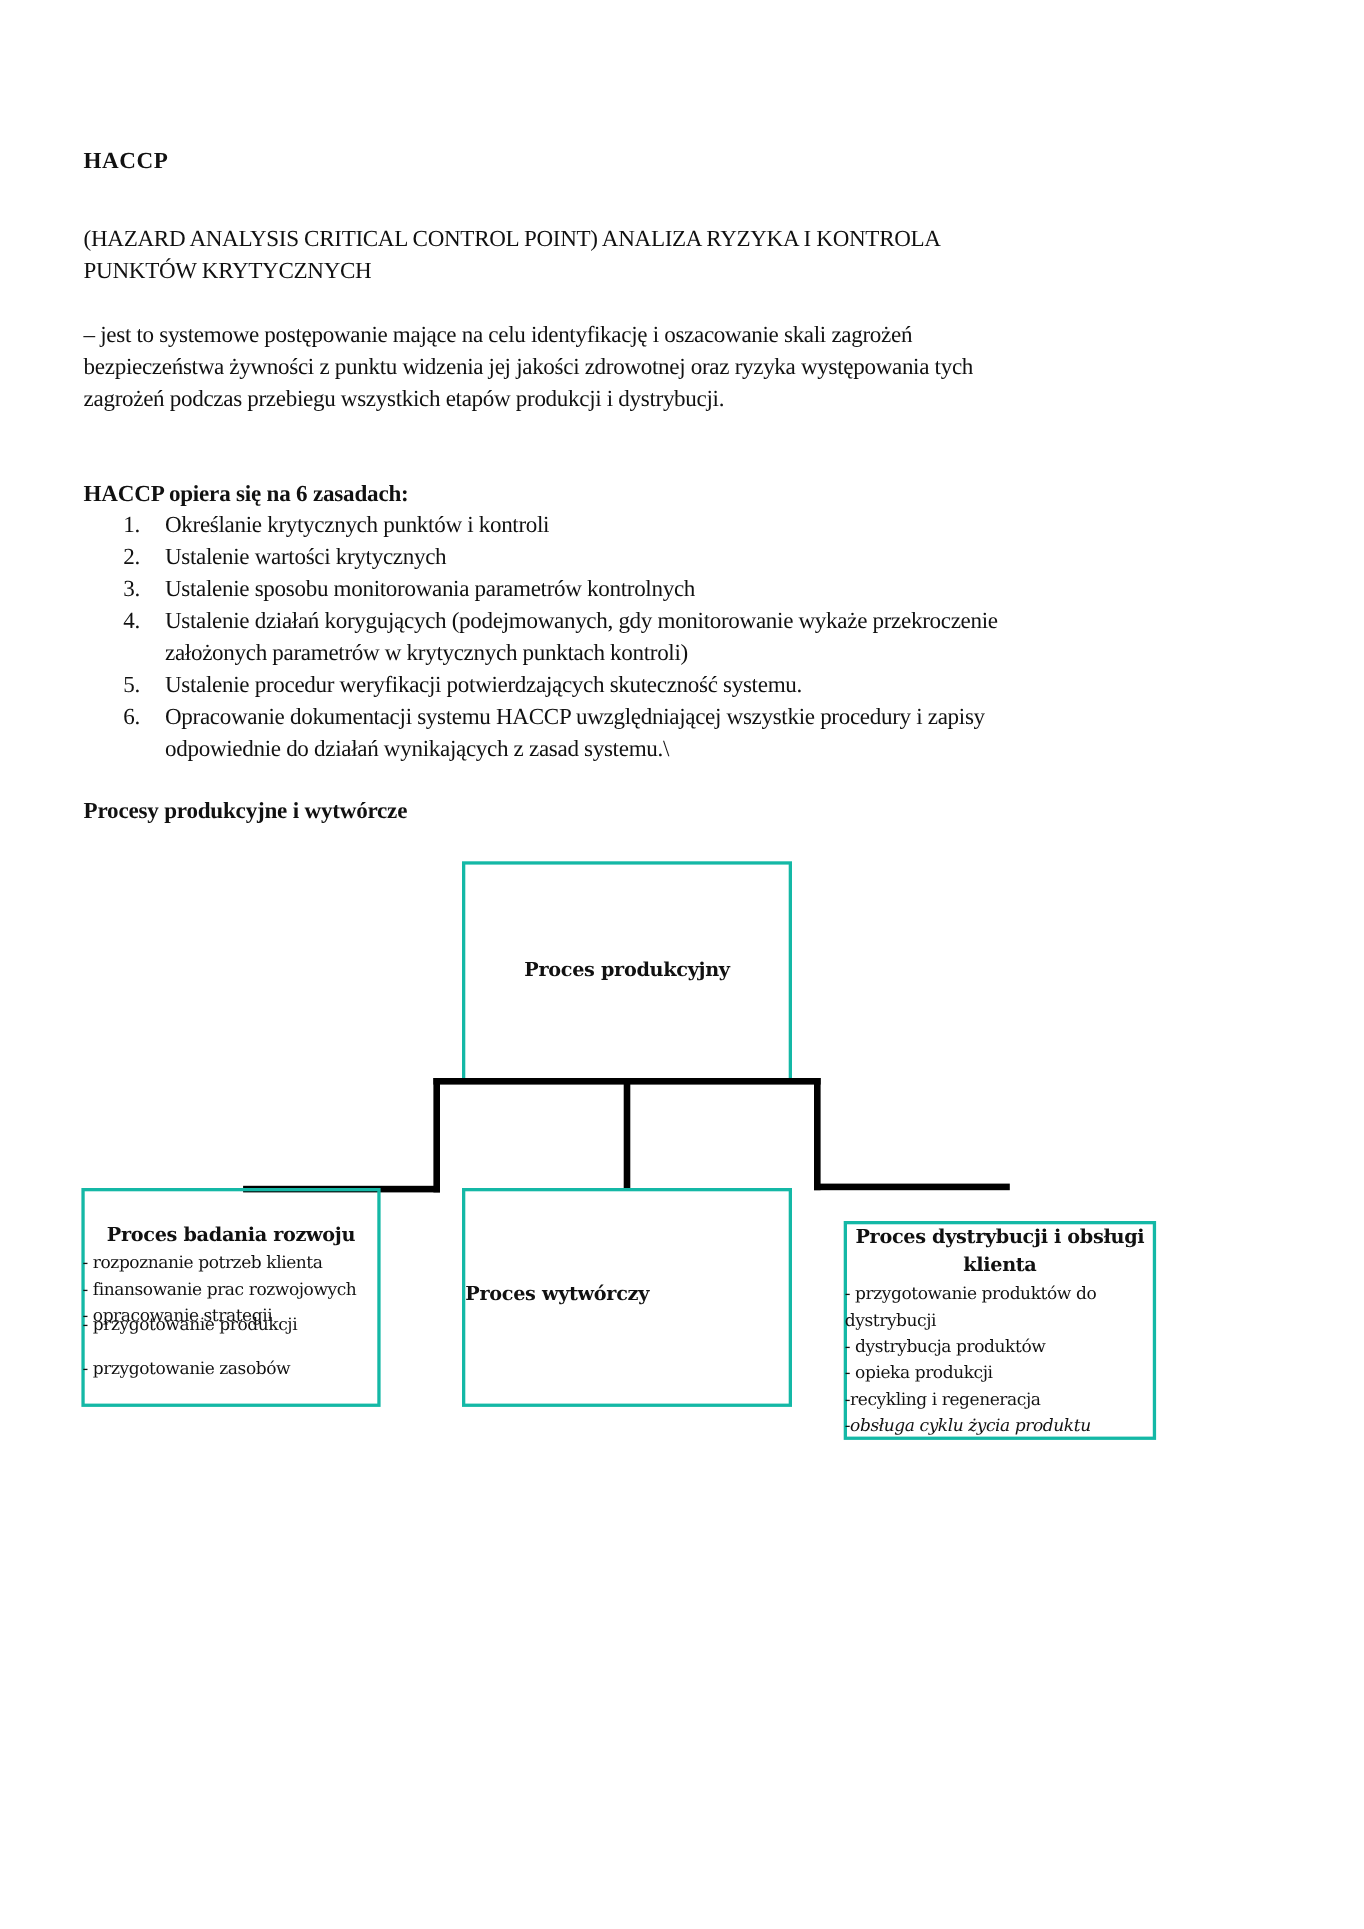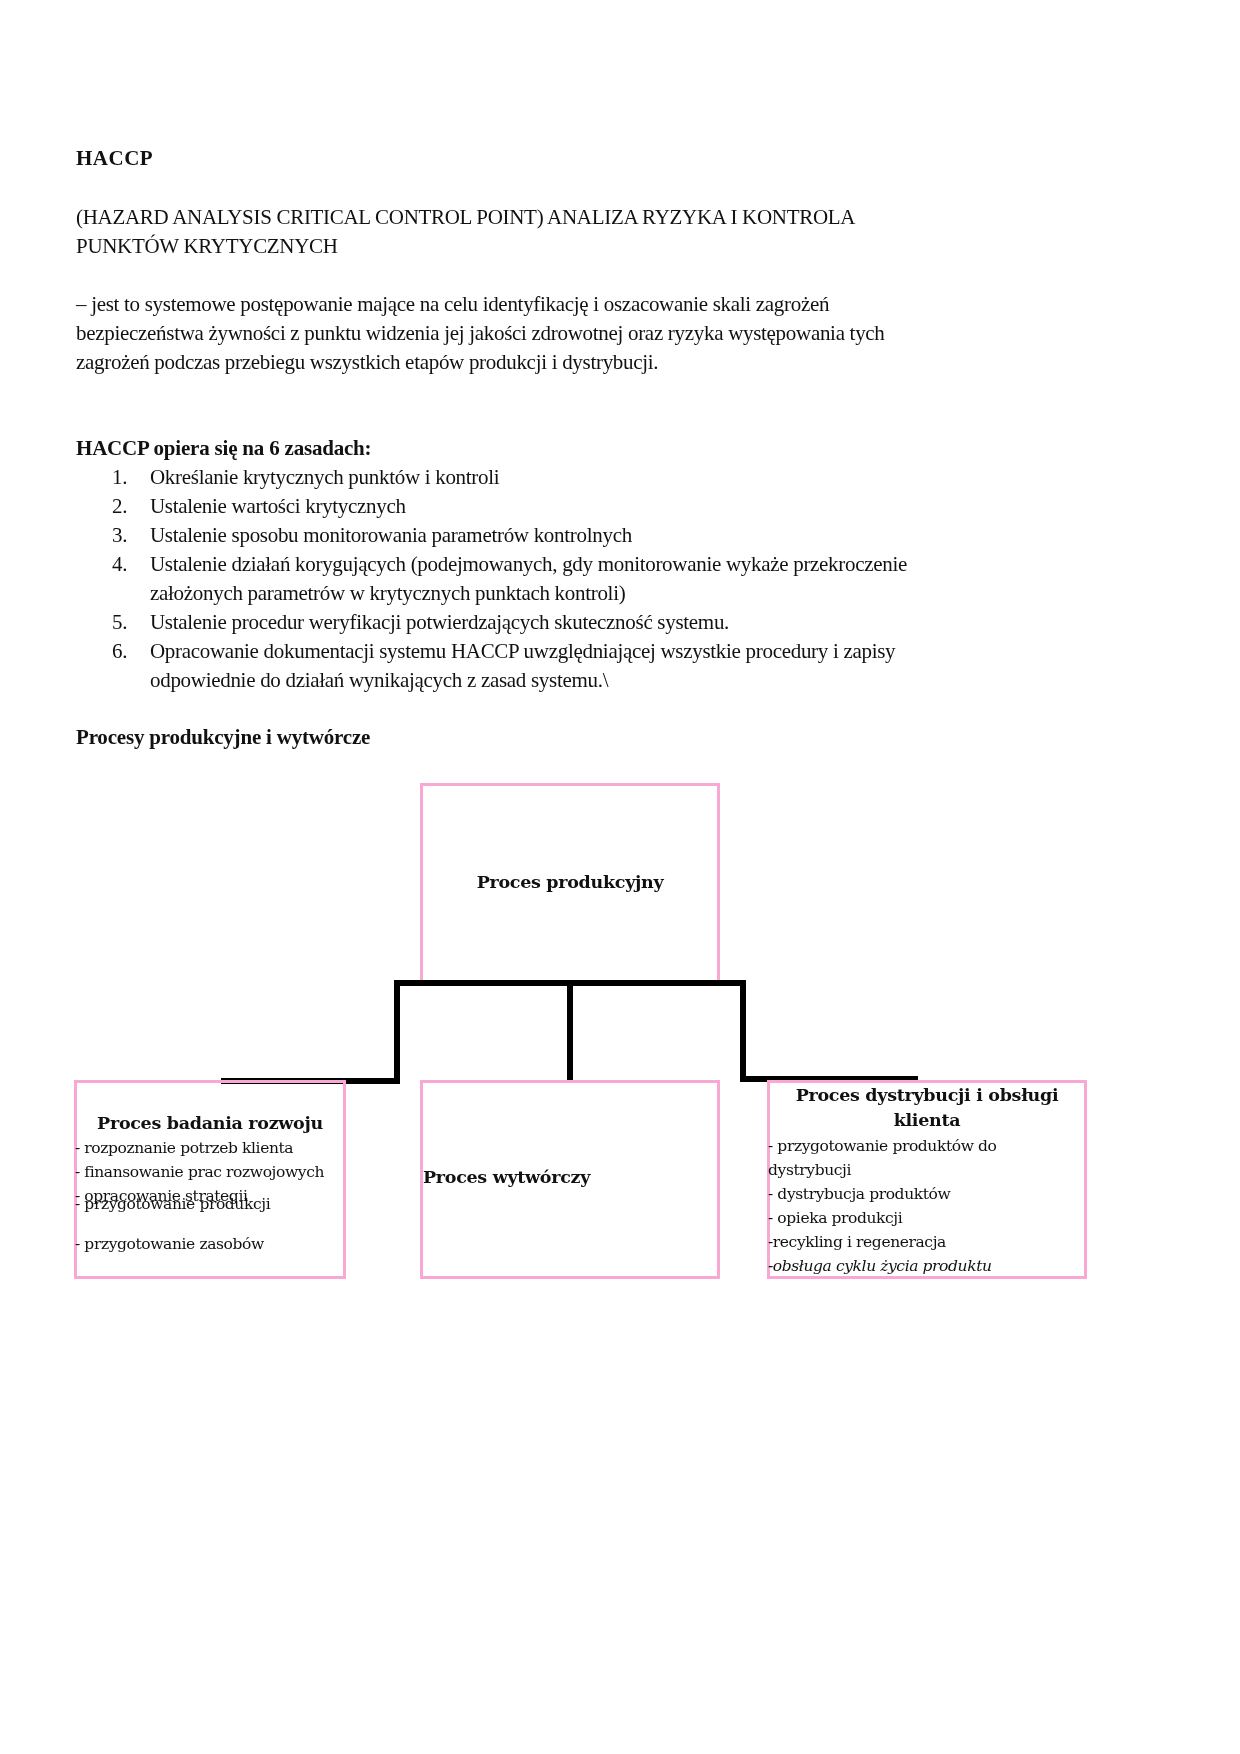--- a/index.html
+++ b/index.html
@@ -1,27 +1,27 @@
 <!DOCTYPE html>
 <html><head>
 <meta charset="utf-8">
 <style>
   html, body { margin:0; padding:0; background:#ffffff; }
   body { width:1240px; height:1754px; position:relative; overflow:hidden;
          font-family:"Liberation Serif", "DejaVu Serif", serif; color:#111; }
   .abs { position:absolute; white-space:nowrap; }
-  .title { left:76px; top:146px; font-size:21px; font-weight:bold; letter-spacing:0.5px; }
+  .title { left:76px; top:134px; font-size:21px; font-weight:bold; letter-spacing:0.5px; }
   .sub { left:76px; font-size:21px; letter-spacing:-0.3px; }
   .para { left:76px; font-size:21px; letter-spacing:-0.3px; }
   .h2 { left:76px; font-size:21px; font-weight:bold; letter-spacing:-0.2px; }
   .li { font-size:21px; letter-spacing:-0.3px; }
   .num { left:112px; }
   .txt { left:150px; }
   .line { position:absolute; background:#000; }
-  .box { position:absolute; border:3px solid #f9a8d4; box-sizing:border-box; background:transparent; }
+  .box { position:absolute; border:3px solid #14b8a6; box-sizing:border-box; background:transparent; }
   .btitle { font-family:"DejaVu Serif", serif; font-weight:bold; font-size:17.5px; letter-spacing:-0.3px; }
   .bitem { font-family:"DejaVu Serif", serif; font-size:15.5px; letter-spacing:-0.4px; }
 </style>
 </head>
 <body>
 
 <div class="abs title">HACCP</div>
 
 <div class="abs sub" style="top:205px">(HAZARD ANALYSIS CRITICAL CONTROL POINT) ANALIZA RYZYKA I KONTROLA</div>
 <div class="abs sub" style="top:234px">PUNKTÓW KRYTYCZNYCH</div>
@@ -75,21 +75,21 @@
     <div class="abs bitem" style="left:-2px; top:80px;">- finansowanie prac rozwojowych</div>
     <div class="abs bitem" style="left:-2px; top:104px;">- opracowanie strategii</div>
     <div class="abs bitem" style="left:-2px; top:112px;">- przygotowanie produkcji</div>
     <div class="abs bitem" style="left:-2px; top:152px;">- przygotowanie zasobów</div>
   </div>
 
   <div class="box" style="left:420px; top:1080px; width:300px; height:199px;">
     <div class="abs btitle" style="left:0; right:0; top:84px; text-align:left;">Proces wytwórczy</div>
   </div>
 
-  <div class="box" style="left:767px; top:1080px; width:320px; height:199px;">
+  <div class="box" style="left:767px; top:1110px; width:284px; height:199px;">
     <div class="abs btitle" style="left:0; right:0; top:2px; text-align:center;">Proces dystrybucji i obsługi</div>
     <div class="abs btitle" style="left:0; right:0; top:27px; text-align:center;">klienta</div>
     <div class="abs bitem" style="left:-2px; top:54px;">- przygotowanie produktów do</div>
     <div class="abs bitem" style="left:-2px; top:78px;">dystrybucji</div>
     <div class="abs bitem" style="left:-2px; top:102px;">- dystrybucja produktów</div>
     <div class="abs bitem" style="left:-2px; top:126px;">- opieka produkcji</div>
     <div class="abs bitem" style="left:-2px; top:150px;">-recykling i regeneracja</div>
     <div class="abs bitem" style="left:-2px; top:174px;font-style:italic;">-obsługa cyklu życia produktu</div>
   </div>
 </div>

